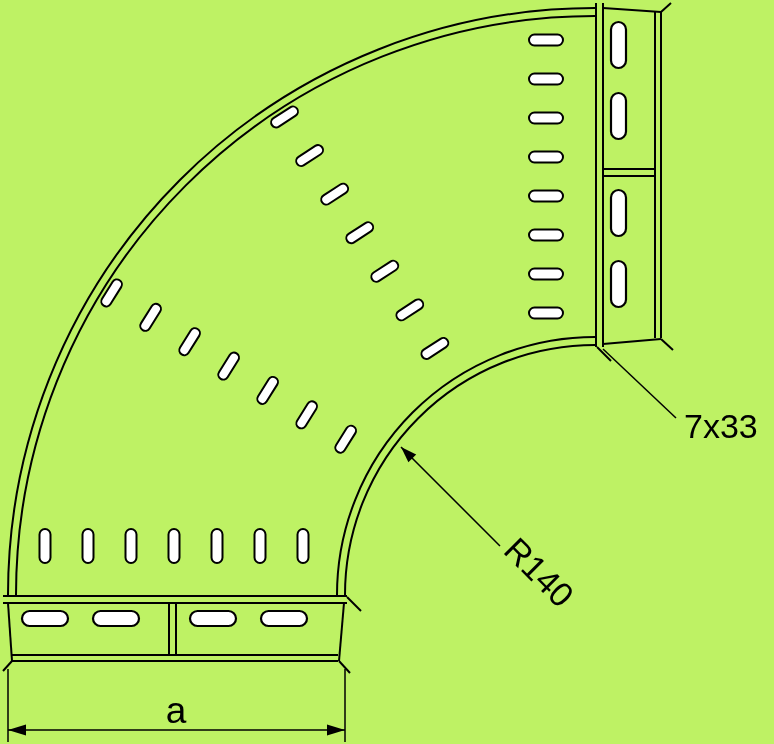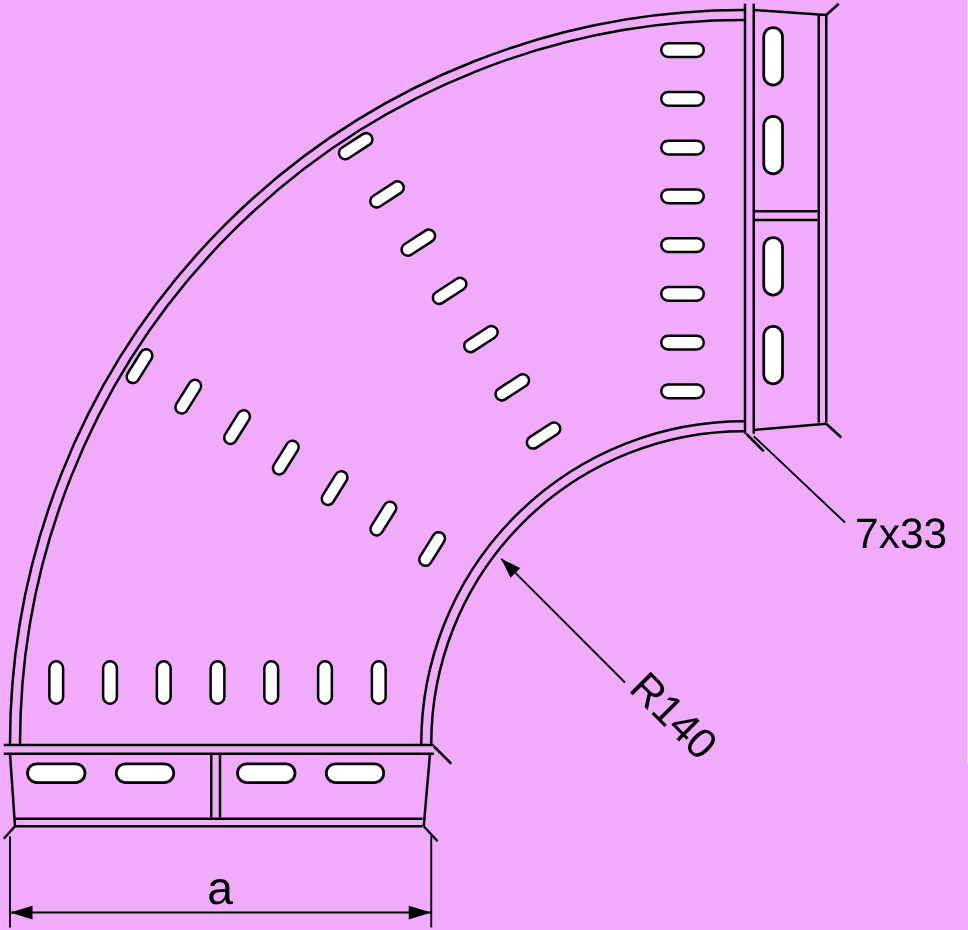--- a/index.html
+++ b/index.html
@@ -1,16 +1,16 @@
 <!DOCTYPE html>
 <html><head>
 <meta charset="utf-8">
 <style>
   html,body{margin:0;padding:0;background:#ffffff;}
-  .wrap{width:774px;height:744px;background:#f0abfc;overflow:hidden;}
+  .wrap{width:774px;height:744px;background:#bef264;overflow:hidden;}
   svg{display:block;}
   .main{stroke:#000000;stroke-width:2;fill:none;stroke-linecap:butt;}
   .thin{stroke:#000000;stroke-width:1.5;fill:none;}
   .slot{fill:#ffffff;stroke:#000000;stroke-width:2;}
   .fslot{fill:#ffffff;stroke:#000000;stroke-width:2.2;}
   .arrow{fill:#000000;stroke:none;}
   text{font-family:"Liberation Sans", sans-serif;fill:#000000;}
   .lbl{font-size:34px;}
   .lbl-a{font-size:37px;}
 </style>

